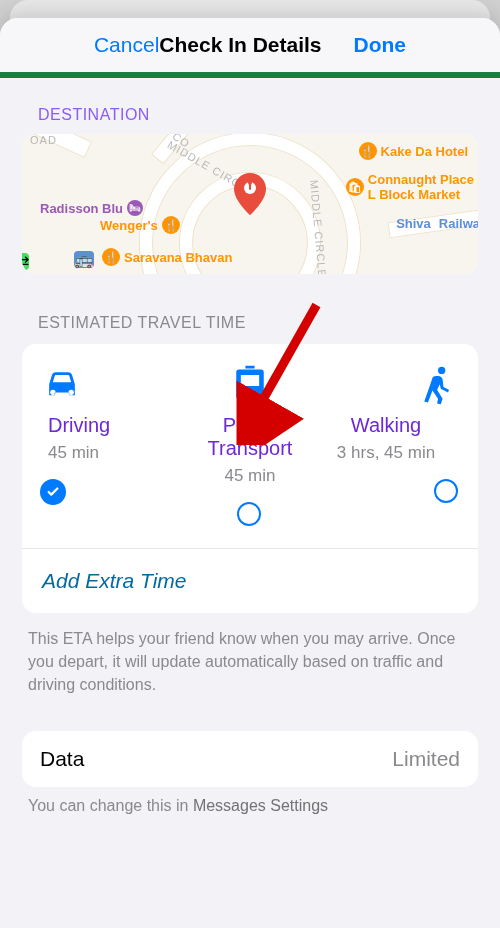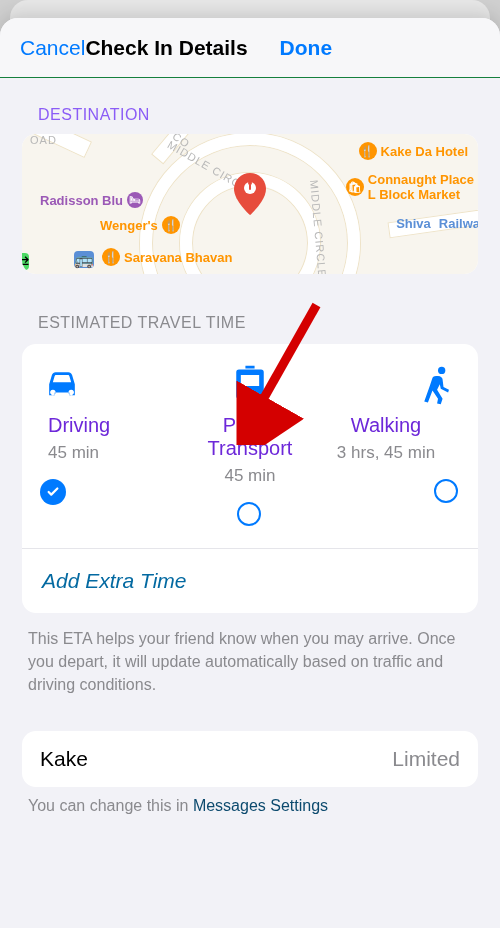--- a/index.html
+++ b/index.html
@@ -23,24 +23,24 @@
       top: 18px; left: 0; right: 0; bottom: 0;
       background: #f2f2f7;
       border-radius: 18px 18px 0 0;
       overflow: hidden;
       box-shadow: 0 -4px 20px rgba(0,0,0,0.15);
     }
     .nav {
       height: 60px;
       display: flex;
       align-items: center;
-      justify-content: flex-start;
+      justify-content: center;
       padding: 0 20px;
       background: #f7f7f9;
-      border-bottom: 1px solid #15803d;
+      border-bottom: 6px solid #15803d;
     }
     .nav-left { color: #007aff; font-size: 21px; font-weight: 400; }
     .nav-title { font-size: 21px; font-weight: 700; color: #000; }
     .nav-right { color: #007aff; font-size: 21px; font-weight: 700; margin-left: 32px; }
     .content { padding: 0; }
     .section-header {
       font-size: 16px; color: #8b5cf6; letter-spacing: 0.5px;
       padding: 28px 22px 10px 38px;
     }
     .map-card {
@@ -64,21 +64,21 @@
     }
     .map-label {
       position: absolute; font-size: 13px; white-space: nowrap;
       display: flex; align-items: center; gap: 4px;
     }
     .map-label .poi-icon {
       width: 18px; height: 18px; border-radius: 50%; display: flex;
       align-items: center; justify-content: center; font-size: 11px; color: #fff;
     }
     .poi-orange { background: #ff9500; }
-    .poi-purple { color: #9b59b6 !important; font-weight: 600; }
+    .poi-purple { color: #9b59b6 !important; font-weight: 600; margin-top: 8px; }
     .poi-blue { color: #5b8fd6 !important; font-weight: 600; }
     .poi-green { background: #4cd964; }
     .poi-bluebg { background: #5b8fd6; }
     .map-gray-label { color: #b8b8b8; font-size: 11px; letter-spacing: 1px; }
     .pin {
       position: absolute; left: 50%; top: 58%; transform: translate(-50%, -100%);
       width: 32px; height: 42px;
     }
     .pin svg { width: 100%; height: 100%; }
     .change-bar {
@@ -129,21 +129,21 @@
     }
     .data-card {
       margin: 34px 22px 0 22px; background: #fff; border-radius: 14px;
       padding: 16px 18px; display: flex; justify-content: space-between;
       font-size: 21px;
     }
     .data-value { color: #8a8a8e; }
     .data-desc {
       padding: 10px 28px 0 28px; font-size: 16px; color: #8a8a8e;
     }
-    .data-desc .link { color: #0c4a6e; }
+    .data-desc .link { color: #737373; }
     .mode .mode-title, .mode .mode-time { width: 100%; text-align: center; }
     .mode:first-child .mode-title,
     .mode:first-child .mode-time { text-align: left; padding-left: 8px; }
     .mode:first-child { align-items: flex-start; padding-left: 8px; }
     .mode:last-child .mode-title,
     .mode:last-child .mode-time { text-align: center; padding-right: 8px; }
     .mode:last-child { align-items: flex-end; padding-right: 8px; }
   </style>
 </head>
 <body>
@@ -270,21 +270,21 @@
             <div class="radio-empty"></div>
           </div>
         </div>
       </div>
       <div class="extra-time">Add Extra Time</div>
     </div>
 
     <div class="eta-desc">This ETA helps your friend know when you may arrive. Once you depart, it will update automatically based on traffic and driving conditions.</div>
 
     <div class="data-card">
-      <span>Kake</span>
+      <span>Data</span>
       <span class="data-value">Limited</span>
     </div>
 
     <div class="data-desc">
       <span>You can change this in </span><span class="link">Messages Settings</span>
     </div>
 
   </div>
 </div>
 

